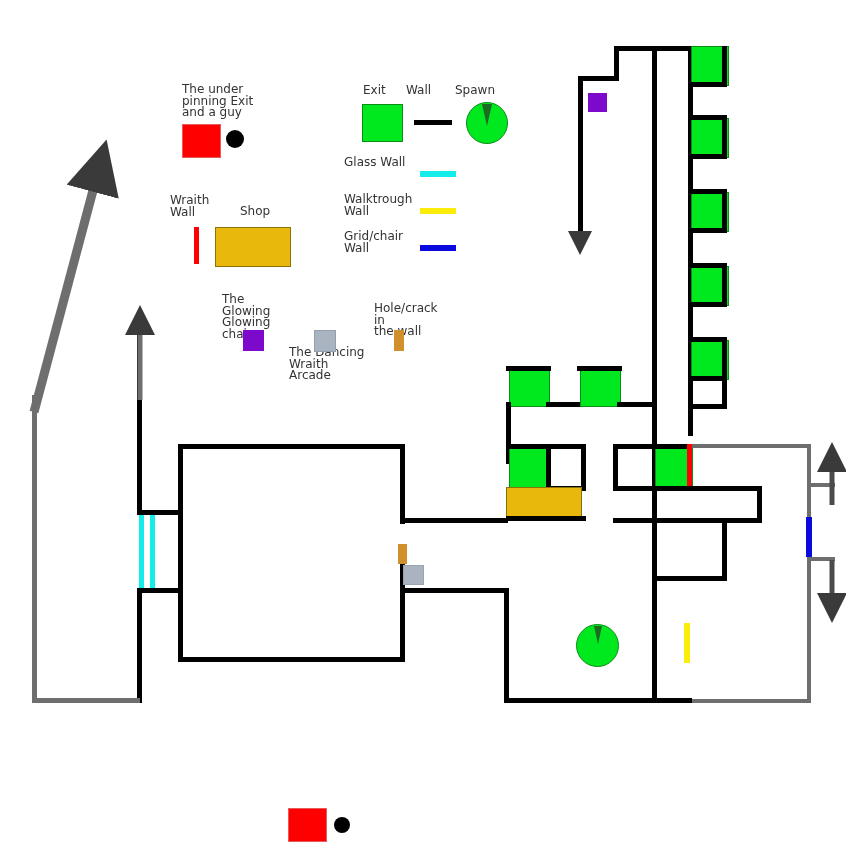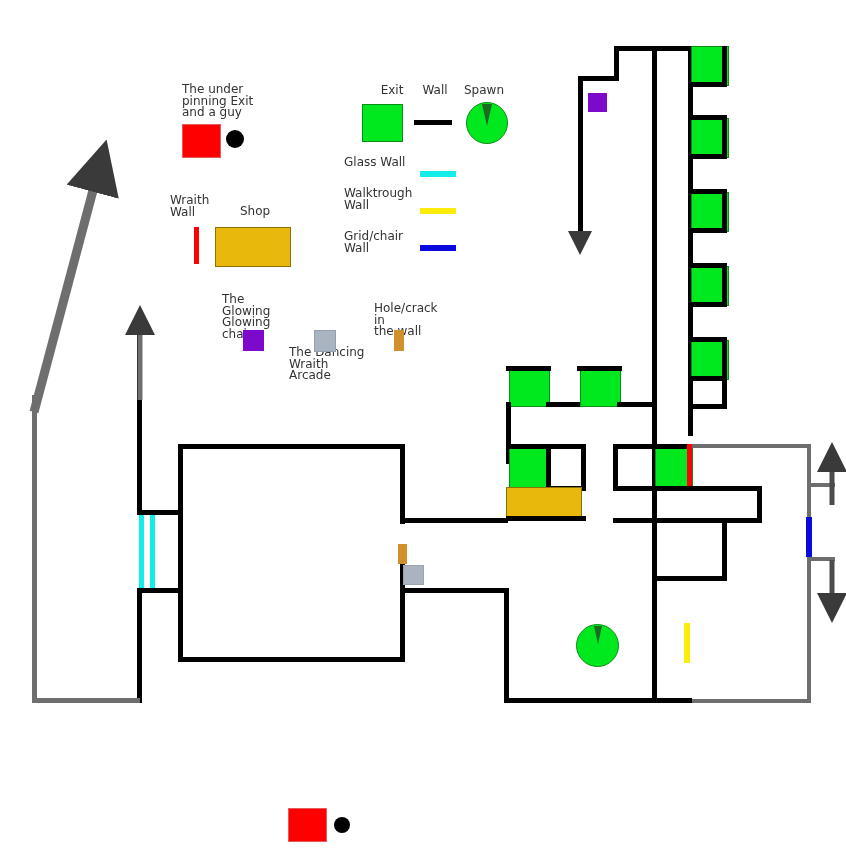--- a/index.html
+++ b/index.html
@@ -38,21 +38,21 @@
 
   
   .lg-text {
     position: absolute;
     font-size: 12px;
     line-height: 11.5px;
     color: #333333;
     font-family: "DejaVu Sans", sans-serif;
     white-space: pre-line;
   }
-  .lg-text.center { text-align: center; }
+  .lg-text.center { }
 
   
   .sw { position: absolute; }
   .sw-green  { background: #00e81e; border: 1px solid #0a8f16; }
   .sw-red    { background: #fe0000; border: 1px solid #e85b5b; }
   .sw-gold   { background: #e8b80d; border: 1px solid #8a7209; }
   .sw-purple { background: #7d09cc; }
   .sw-gray   { background: #aab4c0; border:1px solid #90a0b0; }
   .sw-orange { background: #d2902c; }
   .sw-cyan   { background: #13ece9; }
@@ -122,21 +122,21 @@
 
   <div class="lg-text center" style="left:406px; top:85px; width:58px;">Wall</div>
   <div class="sw sw-black" style="left:414px; top:120px; width:38px; height:5px;"></div>
 
   <div class="lg-text center" style="left:455px; top:85px; width:58px;">Spawn</div>
   <div class="spawn-ico" style="left:466px; top:102px; width:40px; height:40px;"></div>
 
   <div class="lg-text" style="left:344px; top:157px; width:110px;">Glass Wall</div>
   <div class="sw sw-cyan" style="left:420px; top:171px; width:36px; height:6px;"></div>
 
-  <div class="lg-text" style="left:344px; top:188px; width:100px;">Walktrough
+  <div class="lg-text" style="left:344px; top:194px; width:100px;">Walktrough
 Wall</div>
   <div class="sw sw-yellow" style="left:420px; top:208px; width:36px; height:6px;"></div>
 
   <div class="lg-text" style="left:344px; top:231px; width:100px;">Grid/chair
 Wall</div>
   <div class="sw sw-blue" style="left:420px; top:245px; width:36px; height:6px;"></div>
 
   <div class="lg-text" style="left:170px; top:195px; width:70px;">Wraith
 Wall</div>
   <div class="sw sw-red" style="left:194px; top:227px; width:5px; height:37px; border:none;"></div>

